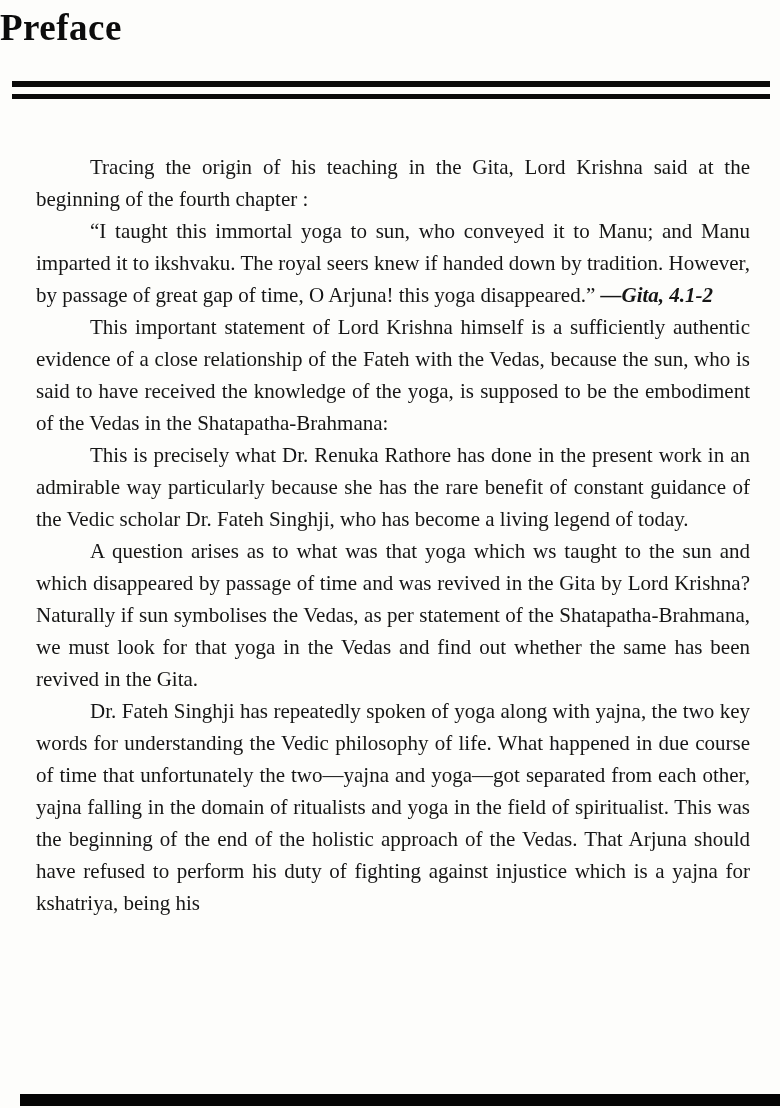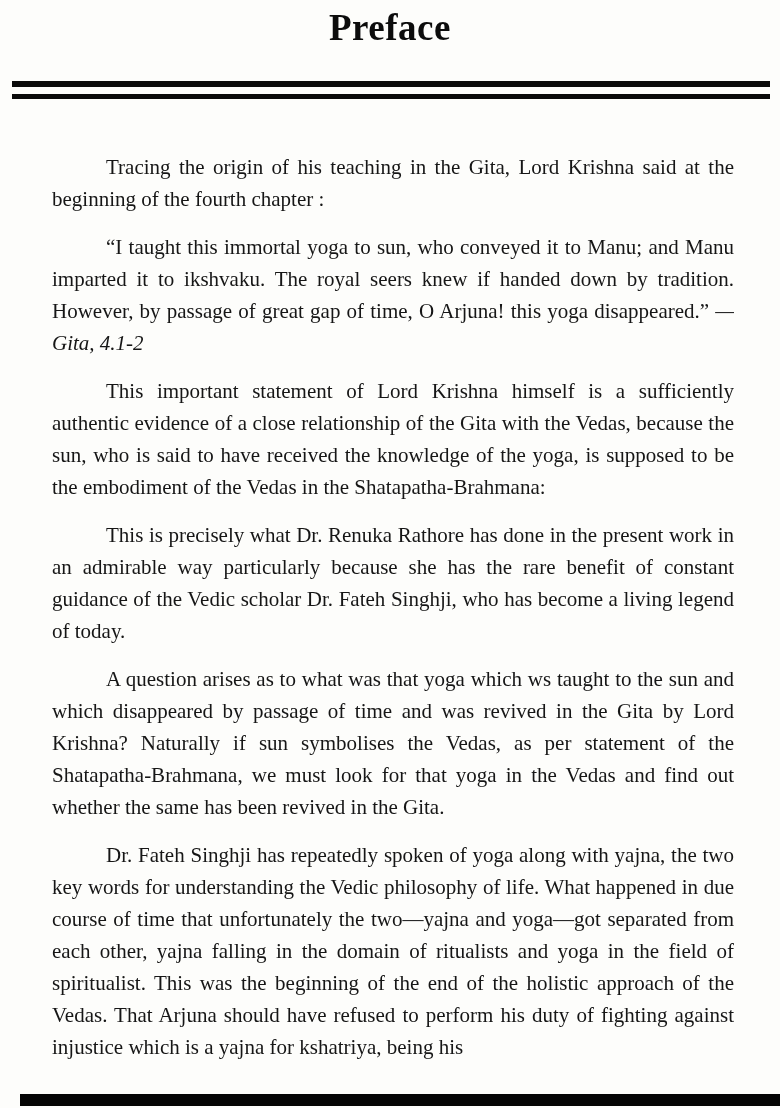--- a/index.html
+++ b/index.html
@@ -9,21 +9,21 @@
     font-family: "Liberation Serif", serif;
     color: #131313;
     overflow: hidden;
   }
   .page {
     position: relative;
     width: 780px;
     height: 1108px;
   }
   .title {
-    text-align: center;
+    text-align: left;
     font-size: 37px;
     font-weight: bold;
     padding-top: 6px;
     letter-spacing: 0.5px;
     color: #0c0c0c;
   }
   .rule-group {
     margin: 32px 10px 0 12px;
   }
   .rule-top {
@@ -37,24 +37,24 @@
   }
   .body-text {
     margin: 52px 30px 0 36px;
     font-size: 21px;
     line-height: 32px;
     text-align: justify;
     color: #161616;
   }
   .para {
     text-indent: 54px;
-    margin: 16px;
+    margin: 0;
   }
   .citation {
-    font-weight: normal;
+    font-weight: bold;
     font-style: italic;
   }
   .bottom-bar {
     position: absolute;
     left: 20px;
     right: 0;
     bottom: 2px;
     height: 12px;
     background: #050505;
   }
@@ -66,20 +66,20 @@
   <h1 class="title">Preface</h1>
 
   <div class="rule-group">
     <div class="rule-top"></div>
     <div class="rule-bottom"></div>
   </div>
 
   <div class="body-text" id="paragraphs">
       <p class="para"><span>Tracing the origin of his teaching in the Gita, Lord Krishna said at the beginning of the fourth chapter :</span></p>
       <p class="para"><span>“I taught this immortal yoga to sun, who conveyed it to Manu; and Manu imparted it to ikshvaku. The royal seers knew if handed down by tradition. However, by passage of great gap of time, O Arjuna! this yoga disappeared.” </span><span class="citation">—Gita, 4.1-2</span></p>
-      <p class="para"><span>This important statement of Lord Krishna himself is a sufficiently authentic evidence of a close relationship of the Gita with the Vedas, because the sun, who is said to have received the knowledge of the yoga, is supposed to be the embodiment of the Vedas in the Shatapatha-Brahmana:</span></p>
+      <p class="para"><span>This important statement of Lord Krishna himself is a sufficiently authentic evidence of a close relationship of the Fateh with the Vedas, because the sun, who is said to have received the knowledge of the yoga, is supposed to be the embodiment of the Vedas in the Shatapatha-Brahmana:</span></p>
       <p class="para"><span>This is precisely what Dr. Renuka Rathore has done in the present work in an admirable way particularly because she has the rare benefit of constant guidance of the Vedic scholar Dr. Fateh Singhji, who has become a living legend of today.</span></p>
       <p class="para"><span>A question arises as to what was that yoga which ws taught to the sun and which disappeared by passage of time and was revived in the Gita by Lord Krishna? Naturally if sun symbolises the Vedas, as per statement of the Shatapatha-Brahmana, we must look for that yoga in the Vedas and find out whether the same has been revived in the Gita.</span></p>
       <p class="para"><span>Dr. Fateh Singhji has repeatedly spoken of yoga along with yajna, the two key words for understanding the Vedic philosophy of life. What happened in due course of time that unfortunately the two—yajna and yoga—got separated from each other, yajna falling in the domain of ritualists and yoga in the field of spiritualist. This was the beginning of the end of the holistic approach of the Vedas. That Arjuna should have refused to perform his duty of fighting against injustice which is a yajna for kshatriya, being his</span></p>
     </div>
 
   <div class="bottom-bar"></div>
 </div>
 
 </body></html>

